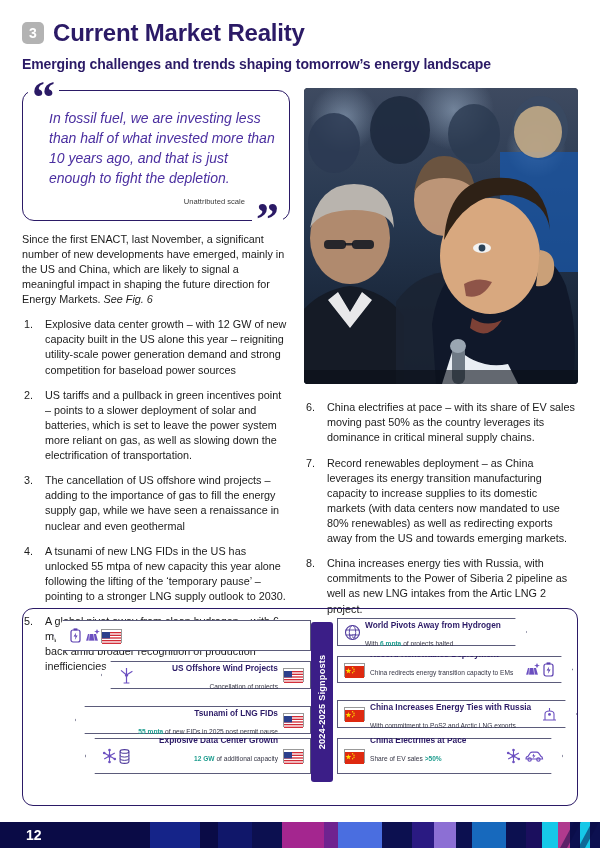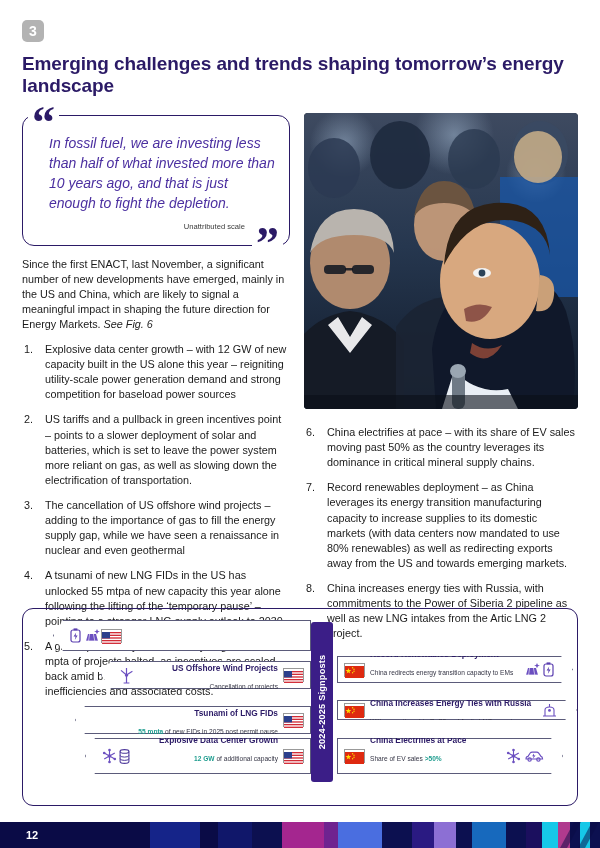--- a/index.html
+++ b/index.html
@@ -20,21 +20,21 @@
     width:22px;height:22px;border-radius:5px;background:#b3b3b3;
     color:#ffffff;font-weight:bold;font-size:14px;
     display:flex;align-items:center;justify-content:center;
     flex:0 0 auto;
   }
   .sec-title{
     font-size:24px;font-weight:bold;color:#2b1a66;letter-spacing:-0.2px;
     line-height:1.05;
   }
   .sec-sub{
-    margin-top:11px;font-size:19px;font-weight:bold;color:#2b1a66;
+    margin-top:11px;font-size:14px;font-weight:bold;color:#2b1a66;
     letter-spacing:-0.1px;
   }
 
   
   .cols{display:flex;gap:14px;padding:16px 22px 0 22px;align-items:flex-start;}
   .colL{width:268px;}
   .colR{width:274px;}
 
   
   .quote-box{
@@ -130,31 +130,32 @@
   .ta-left{text-align:left;}
 
   
   .footer{
     position:absolute;left:0;bottom:0;width:600px;height:26px;
     background:#0a0b46;overflow:hidden;
   }
   .footer .stripes{position:absolute;inset:0;}
   .pgnum{
     position:absolute;left:26px;top:50%;transform:translateY(-50%);
-    color:#ffffff;font-size:11px;font-weight:bold;
+    color:#ffffff;font-size:14px;font-weight:bold;
   }
 </style>
 </head>
 <body>
 
 <div class="page">
 
   <div class="header">
     <div class="title-row">
       <div class="sec-badge">3</div>
+      <div class="sec-title">Current Market Reality</div>
     </div>
     <div class="sec-sub">Emerging challenges and trends shaping tomorrow’s energy landscape</div>
   </div>
 
   <div class="cols">
 
     <div class="colL">
 
       <div class="quote-box">
         <div class="qmark qmark-open">“</div>
@@ -370,20 +371,34 @@
                 <rect y="2.66" width="19" height="1.33"></rect>
                 <rect y="5.32" width="19" height="1.33"></rect>
                 <rect y="7.98" width="19" height="1.33"></rect>
                 <rect y="10.64" width="19" height="1.33"></rect>
               </g>
               <rect width="8" height="6.4" fill="#2b3f8c"></rect>
             </svg>
         </span>
       </div>
 
+      <div class="arrow right" style="left:302px;top:0px;width:190px;height:28px;">
+        <span class="ico" style="margin-right:4px;">
+          <svg width="17" height="17" viewBox="0 0 17 17">
+              <circle cx="8.5" cy="8.5" r="7" fill="none" stroke="#4f3a9c" stroke-width="1.1"></circle>
+              <ellipse cx="8.5" cy="8.5" rx="3.2" ry="7" fill="none" stroke="#4f3a9c" stroke-width="0.9"></ellipse>
+              <path d="M1.7 6 H15.3 M1.7 11 H15.3" stroke="#4f3a9c" stroke-width="0.9"></path>
+              <text x="8.5" y="14.2" font-size="5" fill="#4f3a9c" text-anchor="middle" font-family="Liberation Sans, sans-serif">H2</text>
+            </svg>
+        </span>
+        <span class="txt ta-left">
+          <span class="a-title">World Pivots Away from Hydrogen</span><br>
+          <span class="a-sub"><span>With </span><span class="hl">6 mpta</span><span> of projects halted</span></span>
+        </span>
+      </div>
 
       <div class="arrow right" style="left:302px;top:38px;width:236px;height:27px;">
         <span class="flag" style="margin-right:5px;">
           <svg width="19" height="12" viewBox="0 0 19 12">
               <rect width="19" height="12" fill="#de2910"></rect>
               <path d="M3.4 2 l0.7 2.1 h2.2 l-1.8 1.3 l0.7 2.1 l-1.8 -1.3 l-1.8 1.3 l0.7 -2.1 l-1.8 -1.3 h2.2 z" fill="#ffde00"></path>
               <circle cx="7.6" cy="1.7" r="0.7" fill="#ffde00"></circle>
               <circle cx="9" cy="3.2" r="0.7" fill="#ffde00"></circle>
               <circle cx="9" cy="5.3" r="0.7" fill="#ffde00"></circle>
               <circle cx="7.6" cy="6.8" r="0.7" fill="#ffde00"></circle>
@@ -404,21 +419,21 @@
         </span>
         <span class="ico" style="margin-left:2px;">
           <svg width="11" height="15" viewBox="0 0 11 15">
               <rect x="1" y="2" width="9" height="12" rx="2" fill="none" stroke="#5b3fb0" stroke-width="1.2"></rect>
               <rect x="3.6" y="0.4" width="3.8" height="2" fill="#5b3fb0"></rect>
               <path d="M6.2 4.4 L3.6 8.4 h2 L4.8 12 L7.6 7.6 h-2 z" fill="#5b3fb0"></path>
             </svg>
         </span>
       </div>
 
-      <div class="arrow right" style="left:302px;top:82px;width:240px;height:20px;">
+      <div class="arrow right" style="left:302px;top:82px;width:240px;height:28px;">
         <span class="flag" style="margin-right:5px;">
           <svg width="19" height="12" viewBox="0 0 19 12">
               <rect width="19" height="12" fill="#de2910"></rect>
               <path d="M3.4 2 l0.7 2.1 h2.2 l-1.8 1.3 l0.7 2.1 l-1.8 -1.3 l-1.8 1.3 l0.7 -2.1 l-1.8 -1.3 h2.2 z" fill="#ffde00"></path>
               <circle cx="7.6" cy="1.7" r="0.7" fill="#ffde00"></circle>
               <circle cx="9" cy="3.2" r="0.7" fill="#ffde00"></circle>
               <circle cx="9" cy="5.3" r="0.7" fill="#ffde00"></circle>
               <circle cx="7.6" cy="6.8" r="0.7" fill="#ffde00"></circle>
             </svg>
         </span>

